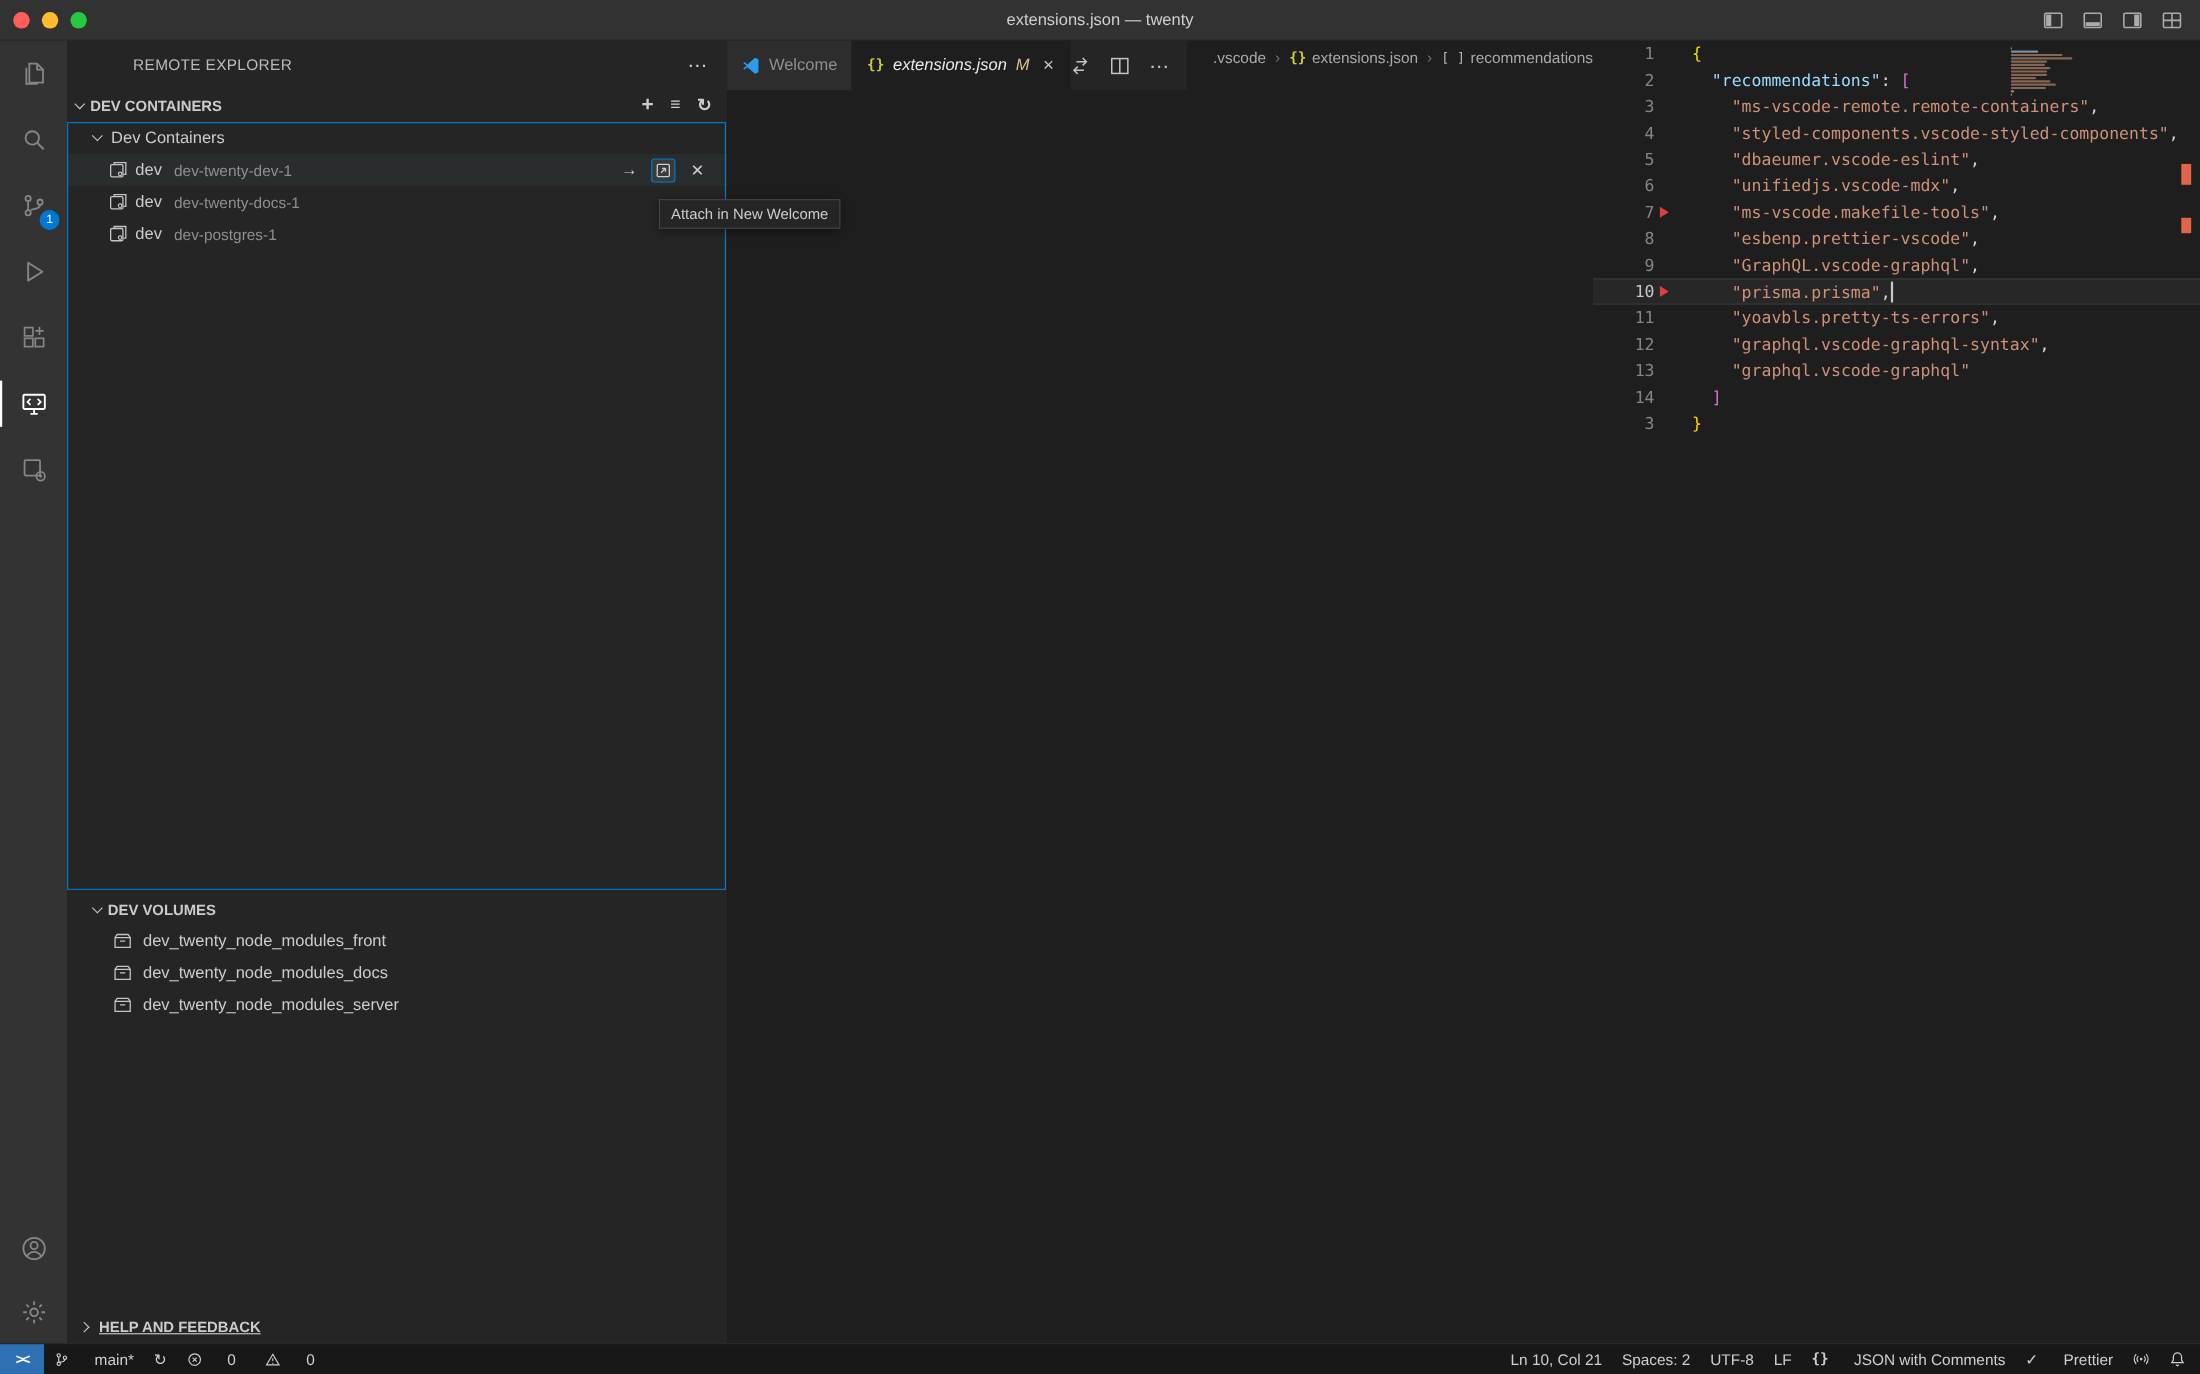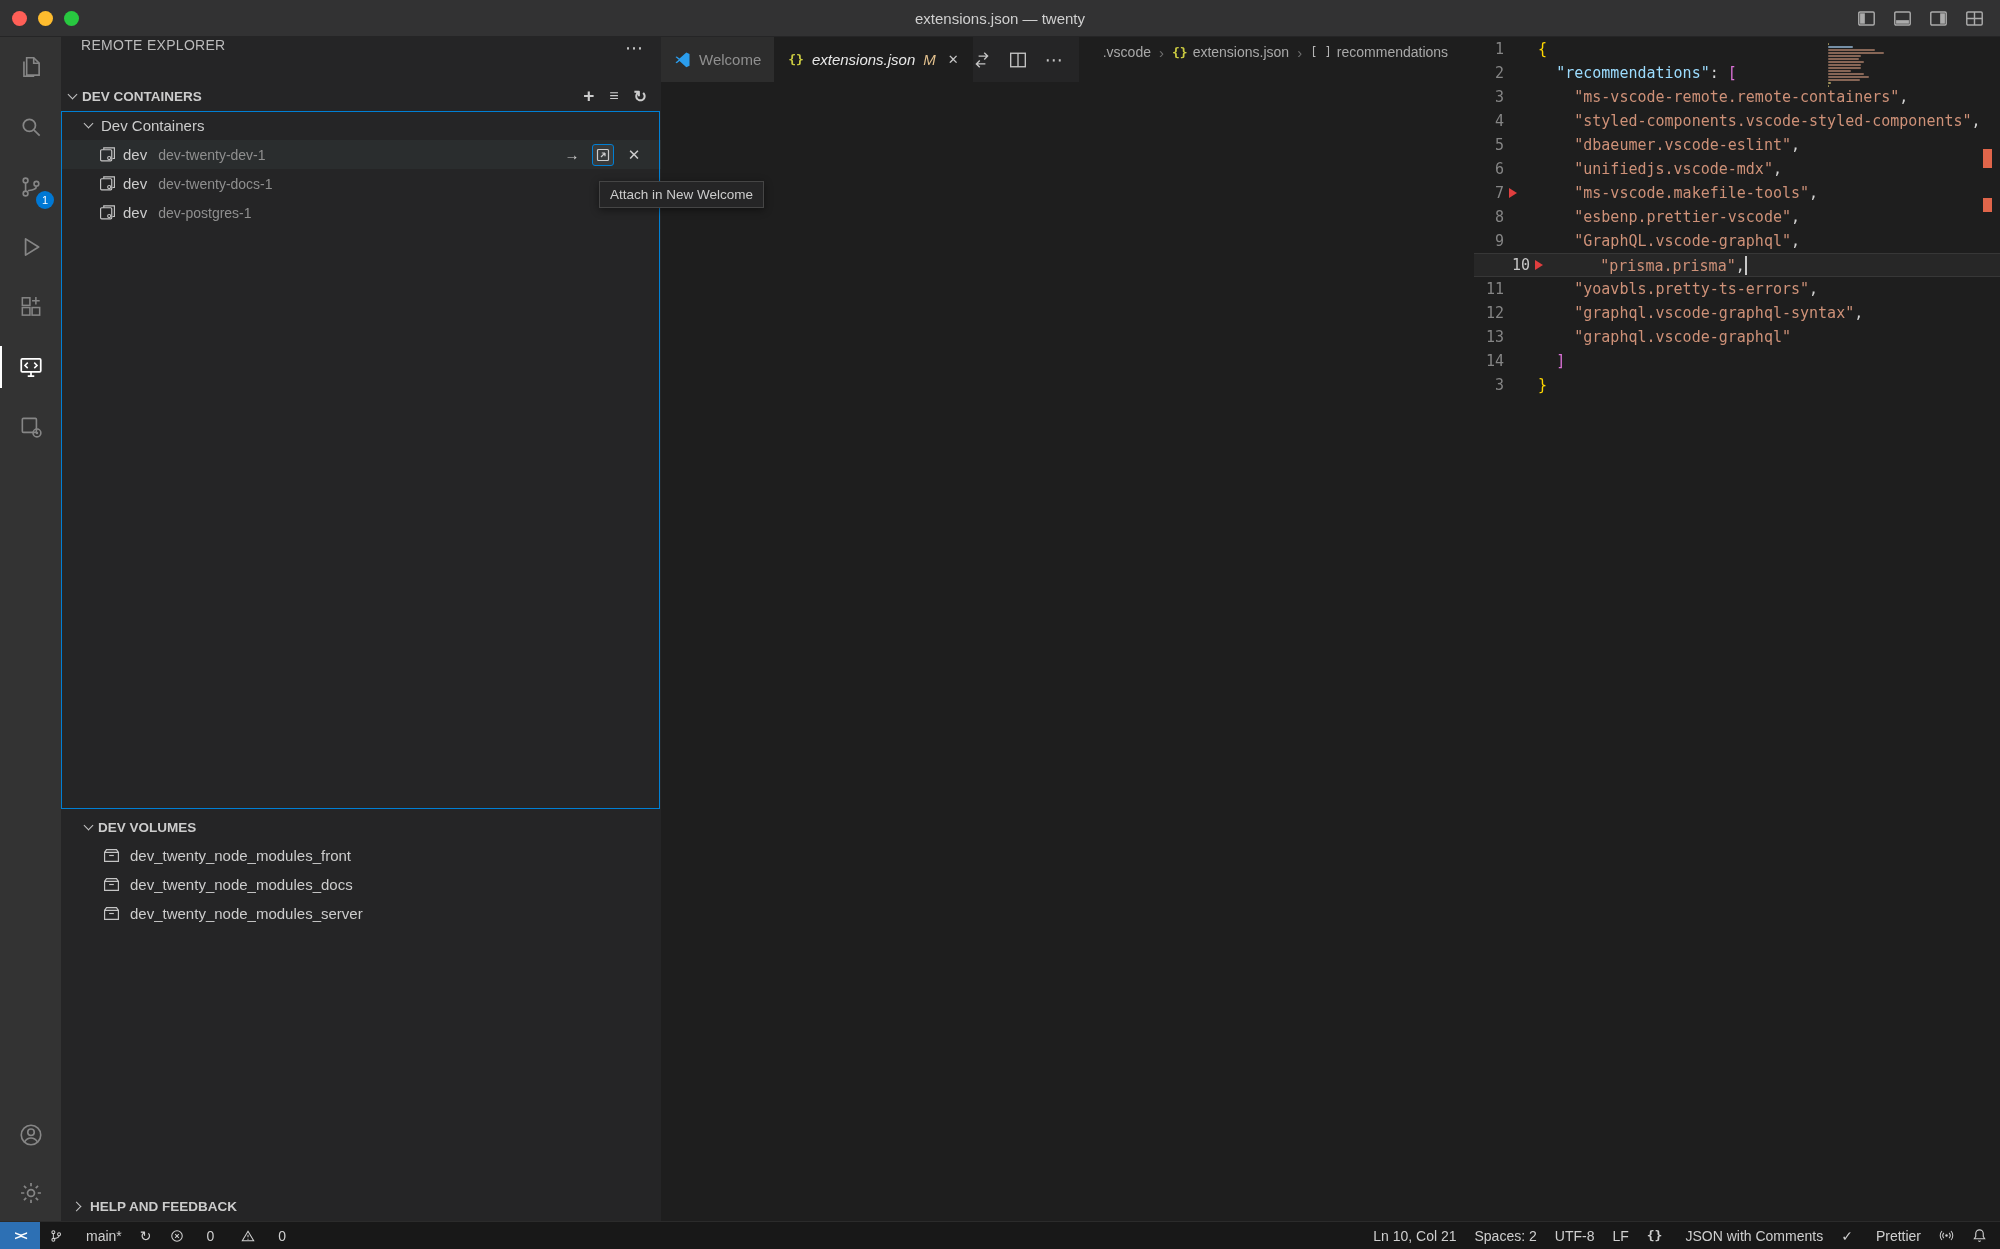--- a/index.html
+++ b/index.html
@@ -19,42 +19,42 @@
   
   .activitybar { width:61px; background:#333333; display:flex; flex-direction:column; align-items:center; flex:none; }
   .act-item { width:61px; height:60px; display:flex; align-items:center; justify-content:center; color:#868686; position:relative; cursor:pointer; }
   .act-item.active { color:#ffffff; }
   .act-item.active::before { content:''; position:absolute; left:0; top:9px; bottom:9px; width:2px; background:#fff; }
   .act-bottom { margin-top:auto; }
   .act-item .badge { position:absolute; right:7px; bottom:8px; min-width:18px; height:18px; border-radius:9px; background:var(--badge); color:#fff; font-size:11px; display:flex; align-items:center; justify-content:center; padding:0 3px; }
 
   
   .sidebar { width:600px; background:#252526; position:relative; flex:none; font-size:15px; }
-  .sb-header { height:44px; display:flex; padding:0 18px 0 20px; }
+  .sb-header { height:44px; display:flex; align-items:center; padding:0 18px 0 20px;margin-left:40px; }
   .sb-title { font-size:14px; color:#bbbbbb; letter-spacing:.3px; }
   .sb-more { margin-left:auto; color:#cccccc; font-size:18px; cursor:pointer; }
   .section-hdr { height:30px; display:flex; align-items:center; padding:0 14px 0 8px; font-weight:700; font-size:13.5px; color:#cccccc; gap:6px; cursor:pointer; }
   .section-actions { margin-left:auto; display:flex; gap:15px; align-items:center; color:#cccccc; font-size:16px; }
   .section-actions span { cursor:pointer; }
   .chev { display:inline-block; width:7px; height:7px; border-right:1.6px solid #c5c5c5; border-bottom:1.6px solid #c5c5c5; transform:rotate(45deg); margin-top:-4px; flex:none; }
   .chev.right { transform:rotate(-45deg); margin-top:0; }
   .row { height:29px; display:flex; align-items:center; color:#cccccc; position:relative; cursor:pointer; }
   .row.group { padding-left:24px; gap:9px; }
   .row.item { padding-left:38px; gap:7px; }
   .row.hovered { background:#2a2d2e; }
   .row .desc { color:#8f8f8f; font-size:14px; margin-left:4px; }
   .row .cicon { color:#c5c5c5; display:flex; }
   .row-actions { position:absolute; right:16px; top:0; bottom:0; display:flex; align-items:center; gap:9px; color:#cccccc; }
   .row-actions .abtn { width:22px; height:22px; display:flex; align-items:center; justify-content:center; border-radius:3px; cursor:pointer; font-size:15px; }
   .row-actions .abtn.boxed { border:1px solid var(--accent); background:rgba(90,93,94,.30); }
   .focus-rect { position:absolute; left:0; top:74px; width:599px; height:698px; border:1px solid var(--accent); pointer-events:none; }
   .volumes { position:absolute; top:776px; left:16px; right:0; }
   .vrow { height:29px; display:flex; align-items:center; gap:10px; padding-left:26px; color:#cccccc; cursor:pointer; }
   .vrow .cicon { color:#c5c5c5; display:flex; }
-  .help-row { position:absolute; bottom:0; left:0; right:0; height:30px; display:flex; align-items:center; gap:10px; padding-left:12px; font-weight:700; font-size:13.5px; color:#cccccc; cursor:pointer; }
+  .help-row { position:absolute; bottom:0; left:0; right:0; height:30px; display:flex; align-items:center; gap:10px; padding-left:12px; font-weight:700; font-size:13.5px; color:#cccccc; cursor:pointer;text-decoration:underline; }
 
   
   .tooltip { position:absolute; left:599px; top:181px; height:27px; display:flex; align-items:center; padding:0 10px; background:#252526; border:1px solid #454545; color:#cccccc; font-size:13.5px; z-index:60; box-shadow:0 2px 8px rgba(0,0,0,.45); }
 
   
   .editor { flex:1; display:flex; flex-direction:row; background:#1e1e1e; position:relative; min-width:0; }
   .tabsbar { height:45px; background:#252526; display:flex; align-items:stretch; flex:none; position:relative; }
   .tab { display:flex; align-items:center; gap:8px; padding:0 13px; font-size:15px; border-right:1px solid #1e1e1e; cursor:pointer; }
   .tab.inactive { background:#2d2d2d; color:#8f8f8f; }
   .tab.active { background:#1e1e1e; color:#e8e8e8; }
@@ -66,21 +66,21 @@
   .tab-actions .ticon { cursor:pointer; display:flex; align-items:center; }
   .breadcrumbs { height:30px; display:flex; align-items:center; gap:8px; padding-left:24px; font-size:14px; color:#a9a9a9; flex:none; }
   .breadcrumbs .sep { color:#6f6f6f; font-size:15px; }
   .breadcrumbs .bc { display:flex; align-items:center; gap:5px; cursor:pointer; }
   .bc-array { color:#b5b5b5; font-family:"DejaVu Sans Mono",monospace; font-size:12px; }
 
   .codearea { position:relative; flex:1; overflow:hidden; }
   .code-line { height:24px; display:flex; align-items:center; position:relative; font-family:"DejaVu Sans Mono",monospace; font-size:15px; cursor:text; }
   .code-line .ln { width:56px; text-align:right; color:#858585; flex:none; }
   .code-line .code-text { margin-left:34px; white-space:pre; }
-  .code-line.current { background:rgba(255,255,255,.045); box-shadow:inset 0 1px 0 rgba(255,255,255,.08), inset 0 -1px 0 rgba(255,255,255,.08);margin-left:26px; }
+  .code-line.current { background:rgba(255,255,255,.045); box-shadow:inset 0 1px 0 rgba(255,255,255,.08), inset 0 -1px 0 rgba(255,255,255,.08); }
   .code-line.current .ln { color:#c6c6c6; }
   .gutter-marker { position:absolute; left:61px; top:7px; width:0; height:0; border-left:8px solid var(--marker); border-top:5px solid transparent; border-bottom:5px solid transparent; }
   .tk-key{ color:var(--key); } .tk-str{ color:var(--string); } .tk-pun{ color:var(--punct); } .tk-b1{ color:var(--brace); } .tk-b2{ color:var(--bracket); }
   .cursor-caret { display:inline-block; width:2px; height:19px; background:#c8c8c8; vertical-align:text-bottom; }
   .minimap { position:absolute; top:6px; right:112px; width:60px; }
   .mm-bar { height:2px; margin-bottom:1px; border-radius:1px; opacity:.85; }
   .overview-ruler { position:absolute; top:0; right:8px; width:9px; height:100%; }
   .ruler-mark { position:absolute; left:0; width:9px; }
 
   

